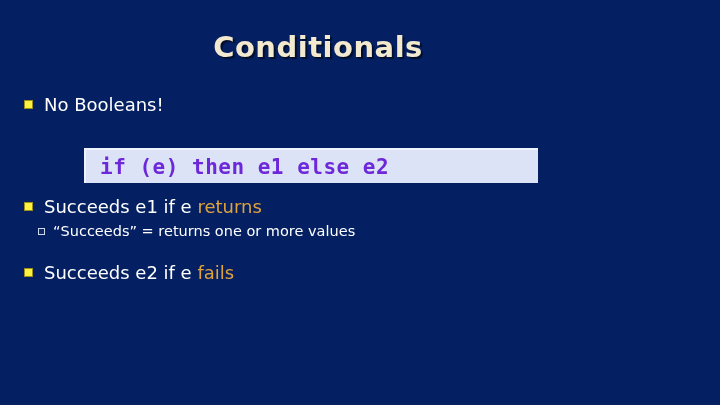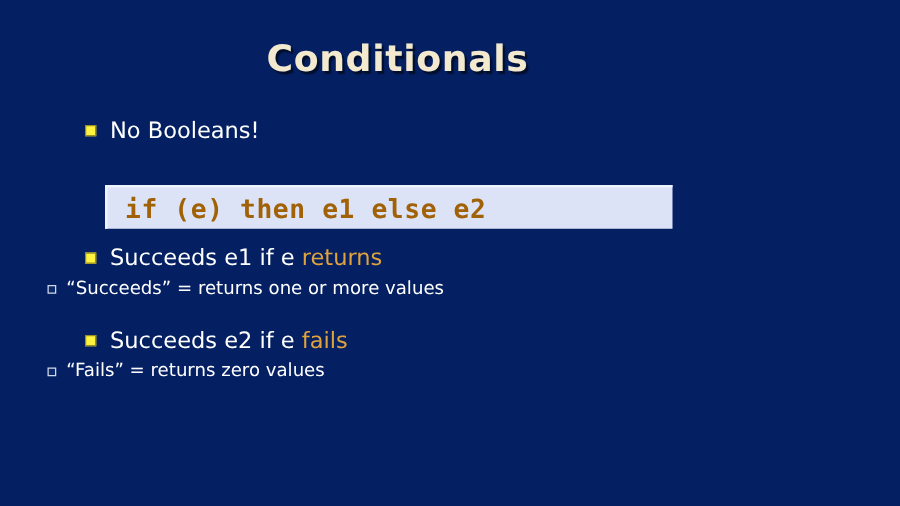--- a/index.html
+++ b/index.html
@@ -46,21 +46,21 @@
   }
 
   .bullet-row {
     display: flex;
     align-items: flex-start;
     font-family: "DejaVu Sans", sans-serif;
   }
 
   
   .level1 {
-    padding-left: 68px;
+    padding-left: 24px;
     margin-bottom: 2px;
   }
   .level1 .bullet-mark {
     width: 9px;
     height: 9px;
     flex: 0 0 auto;
     background: #FFF33F;
     border: 1px solid #9b8f1e;
     box-sizing: border-box;
     margin-top: 8px;
@@ -111,21 +111,21 @@
     border-top: 2px solid #EEF2FC;
     border-left: 2px solid #EEF2FC;
     box-sizing: border-box;
     display: flex;
     align-items: center;
   }
   .code-text {
     font-family: "DejaVu Sans Mono", monospace;
     font-size: 21px;
     font-weight: bold;
-    color: #a16207;
+    color: #6d28d9;
     letter-spacing: 0.5px;
     padding-left: 14px;
     white-space: pre;
   }
 </style>
 </head>
 <body>
 
 <div class="slide">
 
@@ -154,20 +154,16 @@
       <span class="bullet-text">“Succeeds” = returns one or more values</span>
     </div>
 
     <div class="spacer-md"></div>
 
     <div class="bullet-row level1">
       <span class="bullet-mark"></span>
       <span class="bullet-text"><span>Succeeds e2 if e </span><span class="hl">fails</span></span>
     </div>
 
-    <div class="bullet-row level2">
-      <span class="bullet-mark"></span>
-      <span class="bullet-text">“Fails” = returns zero values</span>
-    </div>
 
   </div>
 
 </div>
 
 </body></html>

